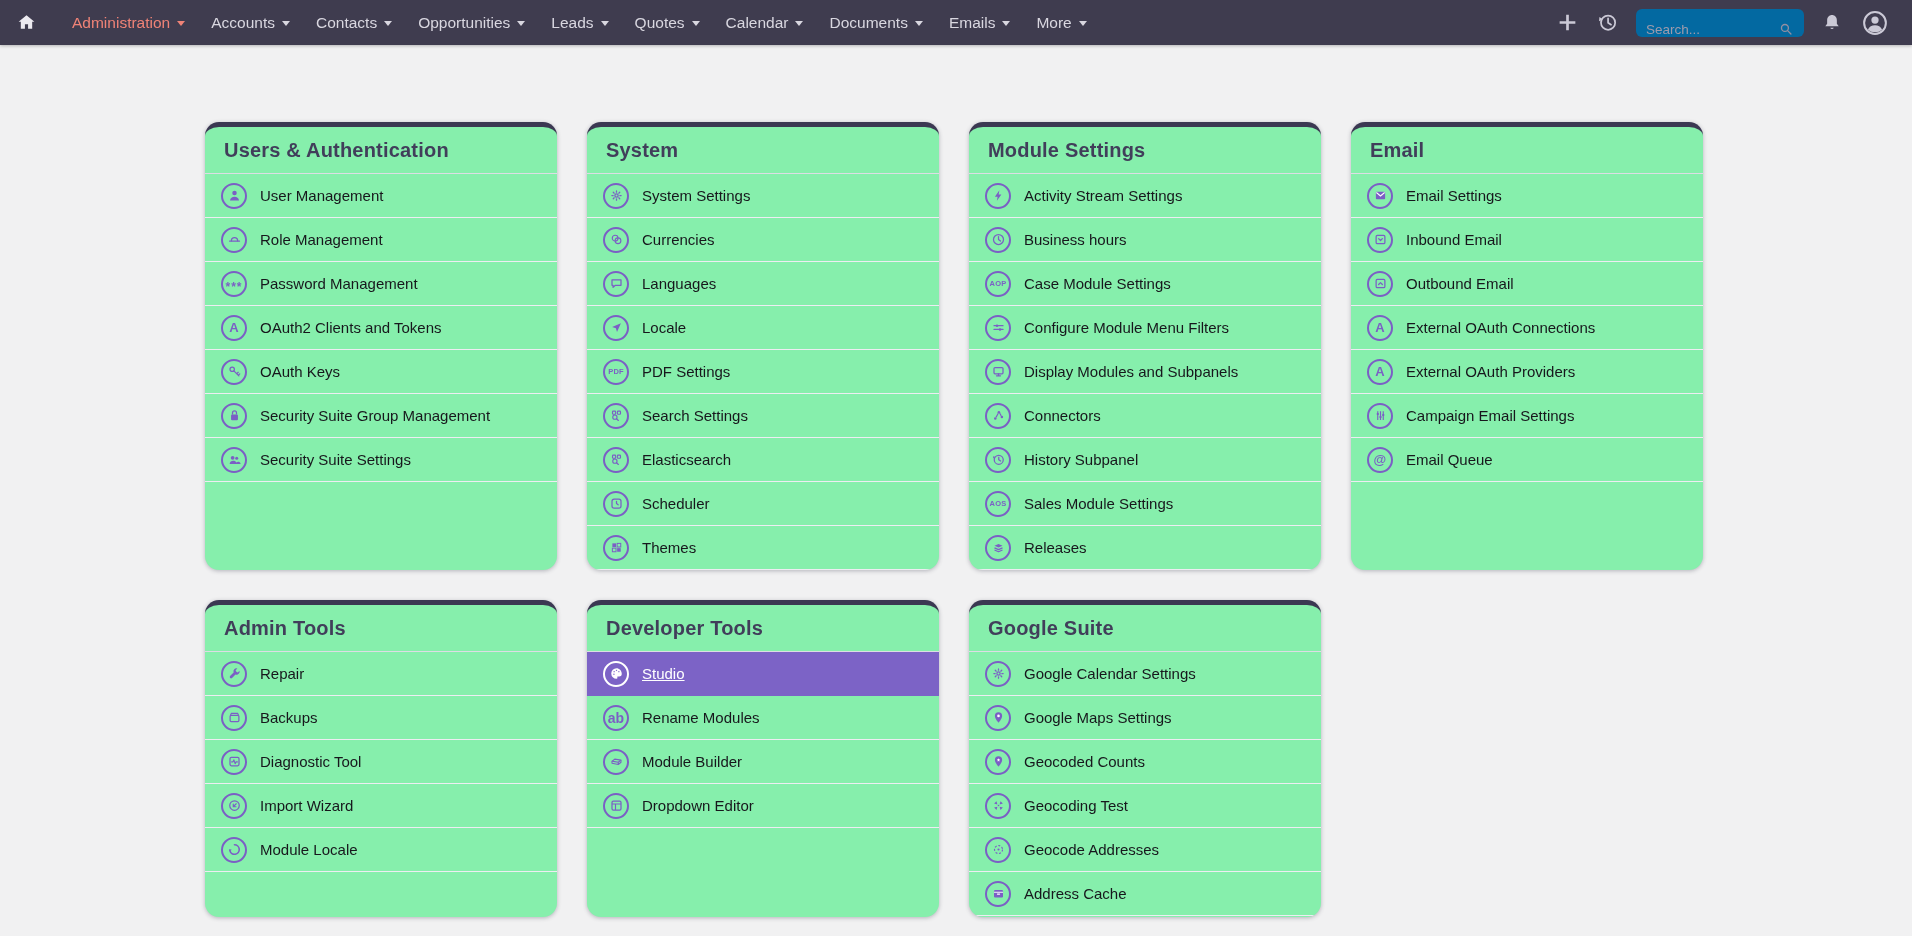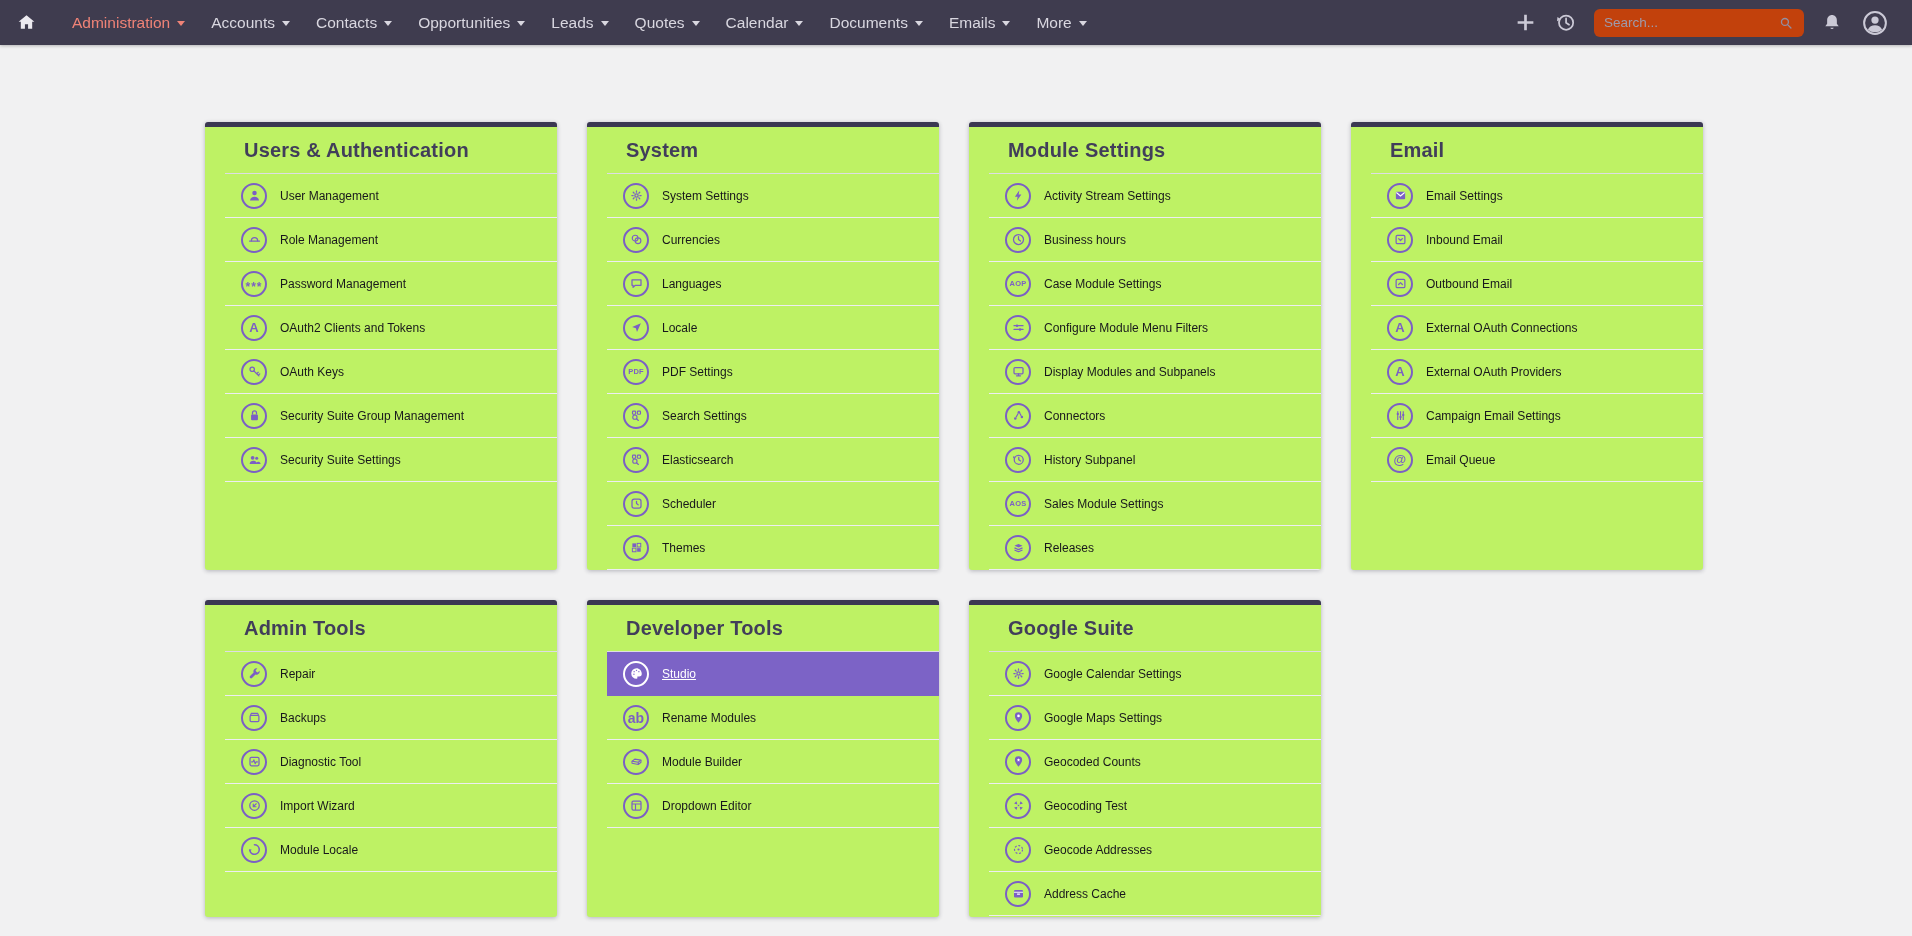--- a/index.html
+++ b/index.html
@@ -20,54 +20,53 @@
     display: flex; align-items: center; gap: 7px; cursor: pointer; text-decoration: none; white-space: nowrap;
   }
   .nav-link.active { color: #F08377; }
   .caret {
     width: 0; height: 0; border-left: 4.5px solid transparent;
     border-right: 4.5px solid transparent; border-top: 5px solid currentColor; margin-top: 2px;
   }
   .nav-right { margin-left: auto; display: flex; align-items: center; gap: 17px; }
   .nav-icon { color: #CBC9D6; display: flex; align-items: center; cursor: pointer; }
   .searchbox {
-    width: 210px; height: 28px; background: #c2410c; border-radius: 6px;
-    display: flex; align-items: center; padding: 0 10px; gap: 6px;
+    width: 168px; height: 28px; background: #0369a1; border-radius: 6px;
+    display: flex; align-items: flex-end; padding: 0 10px; gap: 6px;
   }
   .searchbox input {
     flex: 1; background: transparent; border: none; outline: none;
     color: #E6E4EC; font-size: 13.5px; font-family: "Liberation Sans", sans-serif; min-width: 0;
   }
   .searchbox input::placeholder { color: #9E9BAC; }
   .search-glyph { color: #928FA2; display: flex; align-items: center; cursor: pointer; }
   
   main { padding-top: 77px; }
   .grid-row { display: flex; gap: 30px; margin-left: 205px; margin-bottom: 30px; }
   .panel {
-    width: 352px; background: #bef264; border-radius: 3px;
+    width: 352px; background: #86efac; border-radius: 14px;
     border-top: 5px solid #3B3852; overflow: hidden;
     box-shadow: 0 1px 4px rgba(40,40,60,.30);
-    padding-left: 20px;
   }
   .grid-row.row1 .panel { height: 448px; }
   .grid-row.row2 .panel { height: 317px; }
   .panel-header { height: 47px; display: flex; align-items: center; padding: 0 19px; border-bottom: 1px solid #DDDDE4; }
   .panel-title { font-size: 20px; font-weight: bold; color: #413E5A; letter-spacing: .2px; }
   .item {
     height: 44px; display: flex; align-items: center; gap: 13px; padding: 0 16px;
     border-bottom: 1px solid #EDEDF2; cursor: pointer; text-decoration: none;
   }
   .item-icon {
     width: 26px; height: 26px; border-radius: 50%; border: 2px solid #7B5FC5;
     color: #7B5FC5; display: flex; align-items: center; justify-content: center; flex: 0 0 auto;
   }
   .item-icon svg { display: block; }
   .badge { font-weight: bold; line-height: 1; letter-spacing: .2px; }
   .badge.stars { transform: translateY(2.5px); letter-spacing: 1px; }
-  .item-label { font-size: 12px; color: #17171C; }
+  .item-label { font-size: 15px; color: #17171C; }
   .item.selected { background: #7C63C6; border-bottom-color: #7C63C6; }
   .item.selected .item-icon { border-color: #fff; color: #fff; }
   .item.selected .item-label { color: #fff; text-decoration: underline; }
 </style>
 </head>
 <body>
 
 <header class="navbar">
   <span class="nav-home">
     <svg viewBox="0 0 24 24" width="21" height="21">

